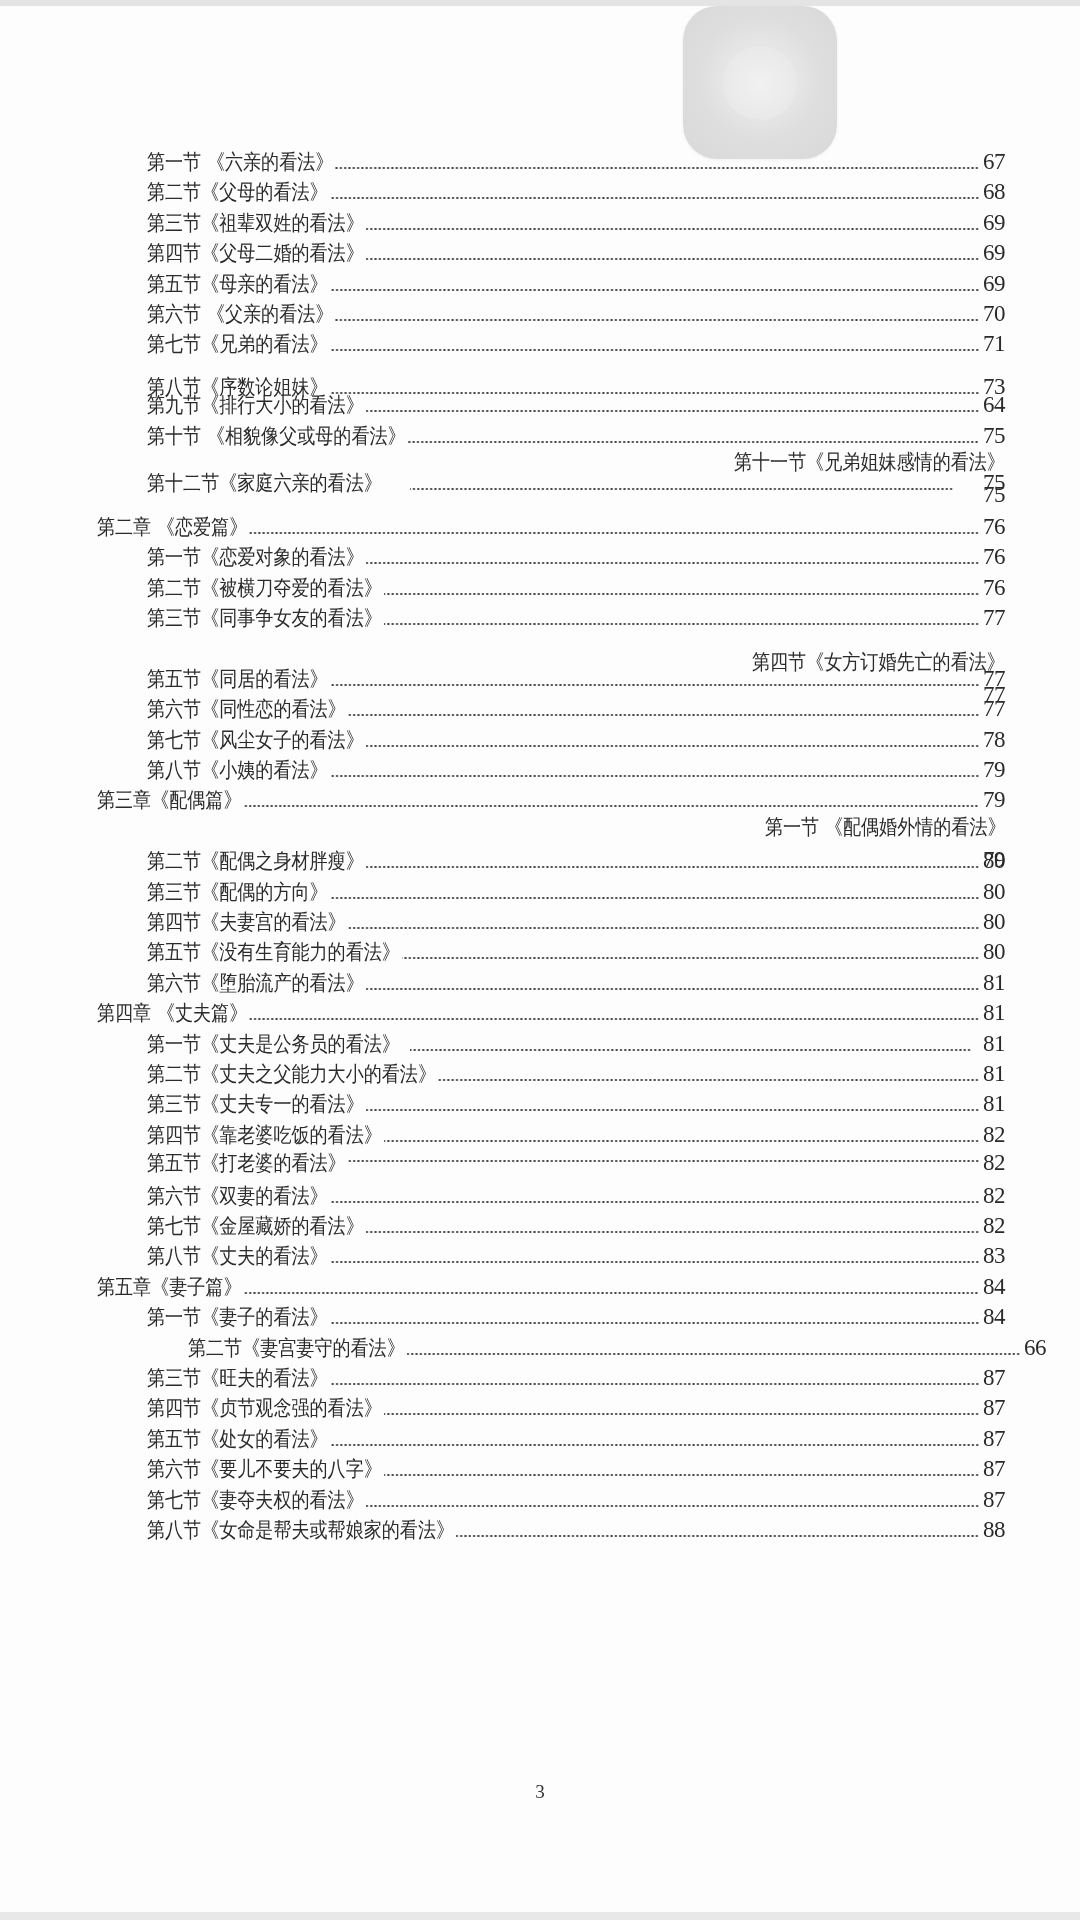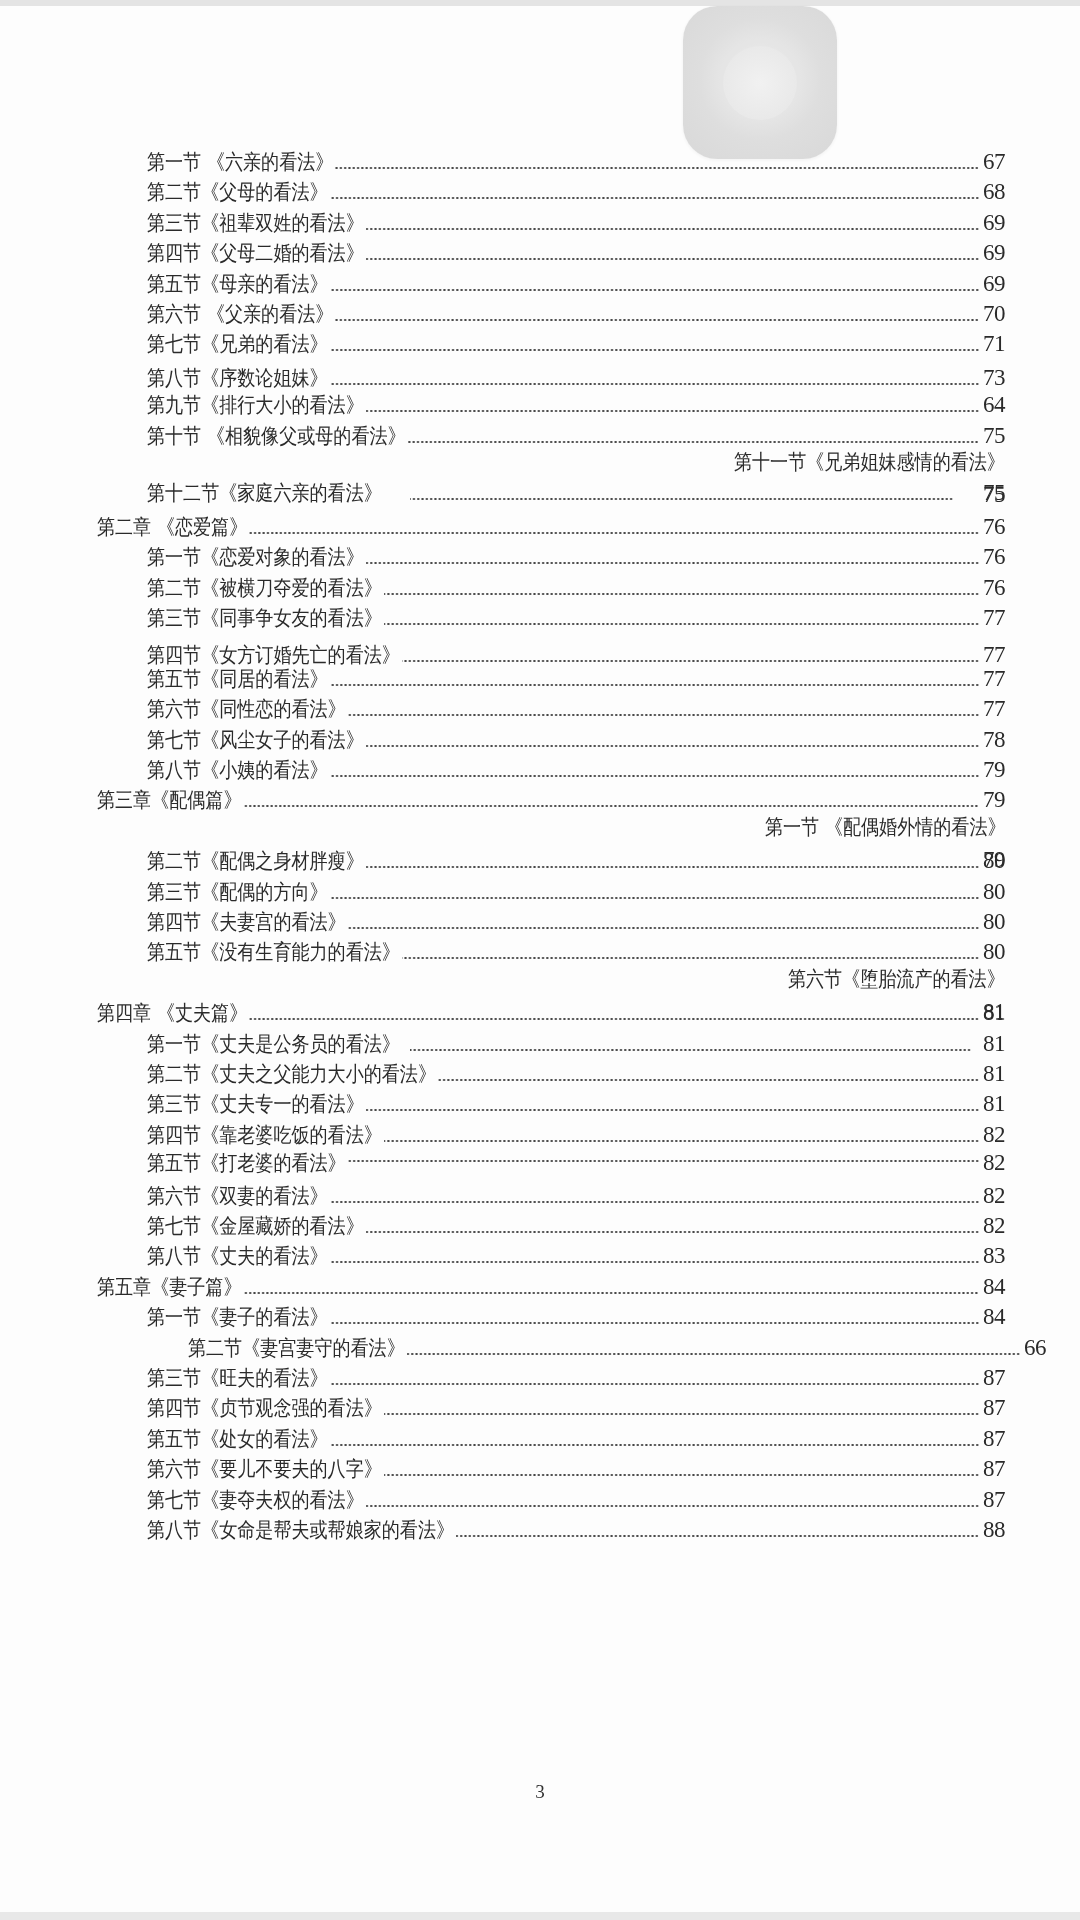--- a/index.html
+++ b/index.html
@@ -139,41 +139,41 @@
       <div class="toc-row section" style="top: 152px;">
         <span class="toc-title" style="margin-right: -30.6487px;">第六节 《父亲的看法》</span>
         <span class="toc-leader"></span>
         <span class="toc-page">70</span>
       </div>
       <div class="toc-row section" style="top: 182.4px;">
         <span class="toc-title" style="margin-right: -29.4px;">第七节《兄弟的看法》</span>
         <span class="toc-leader"></span>
         <span class="toc-page">71</span>
       </div>
-      <div class="toc-row section" style="top: 216px;">
+      <div class="toc-row section" style="top: 225px;">
         <span class="toc-title" style="margin-right: -29.4px;">第八节《序数论姐妹》</span>
         <span class="toc-leader"></span>
         <span class="toc-page">73</span>
       </div>
       <div class="toc-row section" style="top: 243.2px;">
         <span class="toc-title" style="margin-right: -35.28px;">第九节《排行大小的看法》</span>
         <span class="toc-leader"></span>
         <span class="toc-page">64</span>
       </div>
       <div class="toc-row section" style="top: 273.6px;">
         <span class="toc-title" style="margin-right: -42.4088px;">第十节 《相貌像父或母的看法》</span>
         <span class="toc-leader"></span>
         <span class="toc-page">75</span>
       </div>
       <div class="toc-row section" style="top: 304px; flex-direction: column;">
         <span class="toc-title" style="margin-right: -44.1px;">第十一节《兄弟姐妹感情的看法》</span>
         <span class="toc-leader"></span>
         <span class="toc-page">75</span>
       </div>
-      <div class="toc-row section" style="top: 331px; gap: 26px;">
+      <div class="toc-row section" style="top: 321px; gap: 26px;">
         <span class="toc-title" style="margin-right: -38.22px;">第十二节《家庭六亲的看法》</span>
         <span class="toc-leader"></span>
         <span class="toc-page">75</span>
       </div>
       <div class="toc-row chapter" style="top: 364.8px;">
         <span class="toc-title" style="margin-right: -24.7688px;">第二章 《恋爱篇》</span>
         <span class="toc-leader"></span>
         <span class="toc-page">76</span>
       </div>
       <div class="toc-row section" style="top: 395.2px;">
@@ -184,21 +184,21 @@
       <div class="toc-row section" style="top: 425.6px;">
         <span class="toc-title" style="margin-right: -38.22px;">第二节《被横刀夺爱的看法》</span>
         <span class="toc-leader"></span>
         <span class="toc-page">76</span>
       </div>
       <div class="toc-row section" style="top: 456px;">
         <span class="toc-title" style="margin-right: -38.22px;">第三节《同事争女友的看法》</span>
         <span class="toc-leader"></span>
         <span class="toc-page">77</span>
       </div>
-      <div class="toc-row section" style="top: 493px;">
+      <div class="toc-row section" style="top: 504px; flex-direction: column;">
         <span class="toc-title" style="margin-right: -41.16px;">第四节《女方订婚先亡的看法》</span>
         <span class="toc-leader"></span>
         <span class="toc-page">77</span>
       </div>
       <div class="toc-row section" style="top: 516.8px;">
         <span class="toc-title" style="margin-right: -29.4px;">第五节《同居的看法》</span>
         <span class="toc-leader"></span>
         <span class="toc-page">77</span>
       </div>
       <div class="toc-row section" style="top: 547.2px;">
@@ -239,21 +239,21 @@
       <div class="toc-row section" style="top: 760px;">
         <span class="toc-title" style="margin-right: -32.34px;">第四节《夫妻宫的看法》</span>
         <span class="toc-leader"></span>
         <span class="toc-page">80</span>
       </div>
       <div class="toc-row section" style="top: 790.4px;">
         <span class="toc-title" style="margin-right: -41.16px;">第五节《没有生育能力的看法》</span>
         <span class="toc-leader"></span>
         <span class="toc-page">80</span>
       </div>
-      <div class="toc-row section" style="top: 820.8px; flex-direction: column;">
+      <div class="toc-row section" style="top: 820.8px;">
         <span class="toc-title" style="margin-right: -35.28px;">第六节《堕胎流产的看法》</span>
         <span class="toc-leader"></span>
         <span class="toc-page">81</span>
       </div>
       <div class="toc-row chapter" style="top: 851.2px; text-align: right;">
         <span class="toc-title" style="margin-right: -24.7688px;">第四章 《丈夫篇》</span>
         <span class="toc-leader"></span>
         <span class="toc-page">81</span>
       </div>
       <div class="toc-row section" style="top: 881.6px; gap: 8px;">

